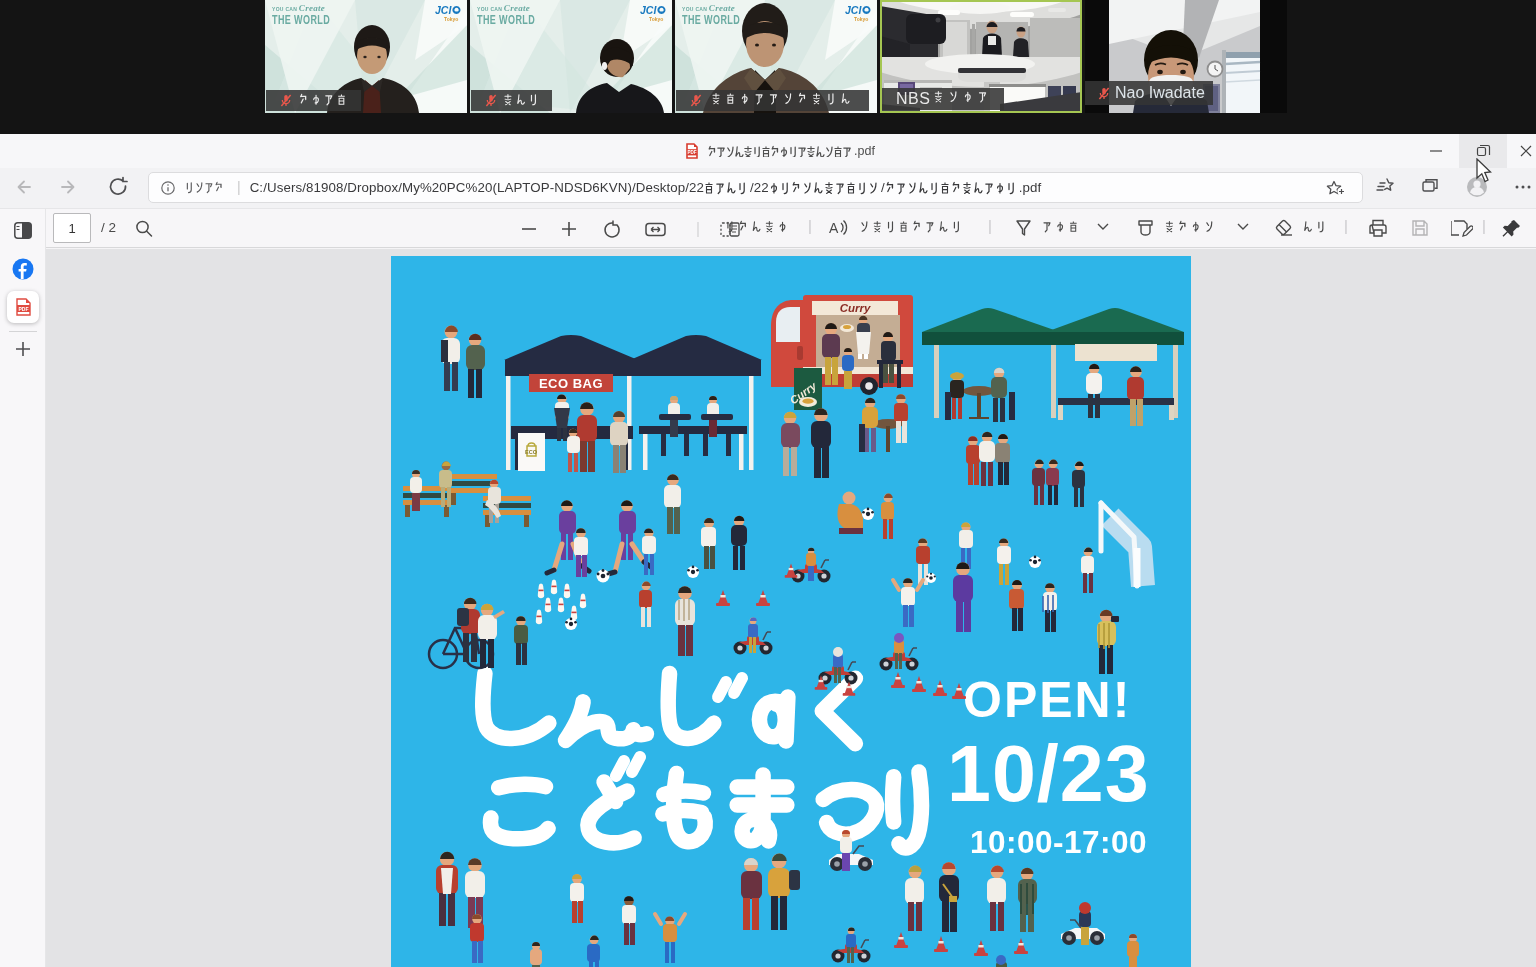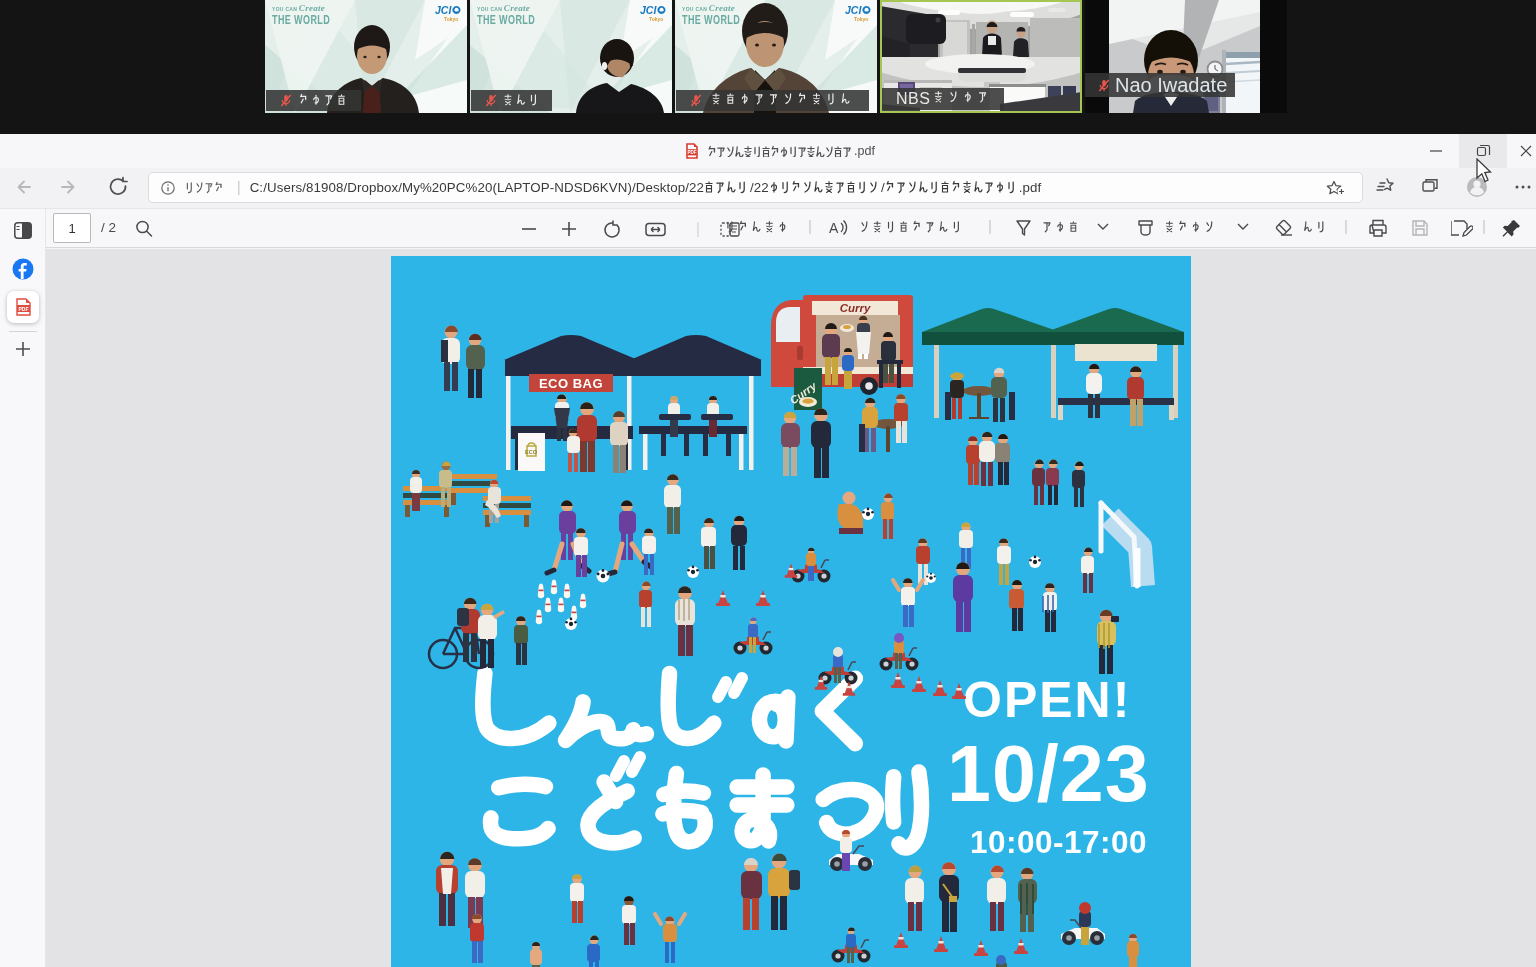--- a/index.html
+++ b/index.html
@@ -275,21 +275,21 @@
 <ellipse cx="86" cy="60" rx="27" ry="30" fill="#141007"></ellipse>
 <ellipse cx="86" cy="76" rx="23" ry="26" fill="#c89878"></ellipse>
 <path d="M62,64 q24,-13 48,0 l-3,-14 q-21,-10 -42,0 Z" fill="#141007"></path>
 <ellipse cx="75" cy="72" rx="2.8" ry="2.2" fill="#231a12"></ellipse>
 <ellipse cx="98" cy="72" rx="2.8" ry="2.2" fill="#231a12"></ellipse>
 <path d="M70,65 q5,-3 11,-0.5 M92,64.5 q6,-2.5 11,0.5" stroke="#231a12" stroke-width="1.8" fill="none"></path>
 <path d="M64,82 C64,77 72,75 86,75 C100,75 108,77 108,82 L107,94 C103,107 96,111 86,111 C76,111 69,107 65,94 Z" fill="#f1f1f0"></path>
 <path d="M50,101 C58,94 70,92 86,92 C102,92 114,94 122,101 L124,113 L48,113 Z" fill="#252938"></path>
 <path d="M78,94 L86,106 L94,94 L86,92 Z" fill="#eeeeec"></path>
 </svg>
-<div class="nametag" style="left:-1px;bottom:16px;font-size:20px;height:24px">
+<div class="nametag" style="left:-1px;bottom:8px;font-size:16px;height:24px">
           <svg width="12" height="13" viewBox="0 0 13 14" style="margin-right:5px;flex:none">
 <g fill="none" stroke="#e8574c" stroke-width="1.4">
 <rect x="4.6" y="1" width="3.8" height="7" rx="1.9" fill="#e8574c" stroke="none"></rect>
 <path d="M2.5,6.5 a4,4 0 0 0 8,0" fill="none"></path>
 <line x1="6.5" y1="10.5" x2="6.5" y2="13"></line>
 </g>
 <line x1="11.5" y1="1" x2="1.5" y2="13" stroke="#e8574c" stroke-width="1.6"></line>
 </svg>
           <span style="color:#dde4e9">Nao Iwadate</span>
         </div>
@@ -346,21 +346,21 @@
 </svg>
 <span style="color:#5c5c5e;font-size:13px;display:inline-flex;align-items:center">
             <svg width="44" height="13" viewBox="0 0 44 14" style="color:#5c5c5e;flex:none;display:inline-block;vertical-align:-2px">
               <use href="#k2" x="0.0" width="10.5" height="13"></use>
               <use href="#k4" x="10.6" width="10.5" height="13"></use>
               <use href="#k3" x="21.2" width="10.5" height="13"></use>
               <use href="#k1" x="31.8" width="10.5" height="13"></use>
             </svg>
           </span>
 <span style="color:#c9c9cb;margin:0 9px 2px 10px;font-size:14px">|</span>
-<span style="font-size:13.3px;color:#3a3a3c;letter-spacing:0.1px;display:inline-flex;align-items:flex-start;white-space:nowrap">C:/Users/81908/Dropbox/My%20PC%20(LAPTOP-NDSD6KVN)/Desktop/22<svg width="46" height="14" viewBox="0 0 46 14" style="color:#3a3a3c;flex:none;display:inline-block;vertical-align:-2px">
+<span style="font-size:13.3px;color:#3a3a3c;letter-spacing:0.1px;display:inline-flex;align-items:center;white-space:nowrap">C:/Users/81908/Dropbox/My%20PC%20(LAPTOP-NDSD6KVN)/Desktop/22<svg width="46" height="14" viewBox="0 0 46 14" style="color:#3a3a3c;flex:none;display:inline-block;vertical-align:-2px">
               <use href="#k6" x="0.0" width="11" height="14"></use>
               <use href="#k3" x="11.0" width="11" height="14"></use>
               <use href="#k5" x="22.0" width="11" height="14"></use>
               <use href="#k2" x="33.0" width="11" height="14"></use>
             </svg>/22<svg width="112" height="14" viewBox="0 0 112 14" style="color:#3a3a3c;flex:none;display:inline-block;vertical-align:-2px">
               <use href="#k8" x="0.0" width="11" height="14"></use>
               <use href="#k2" x="11.0" width="11" height="14"></use>
               <use href="#k1" x="22.0" width="11" height="14"></use>
               <use href="#k4" x="33.0" width="11" height="14"></use>
               <use href="#k5" x="44.0" width="11" height="14"></use>

